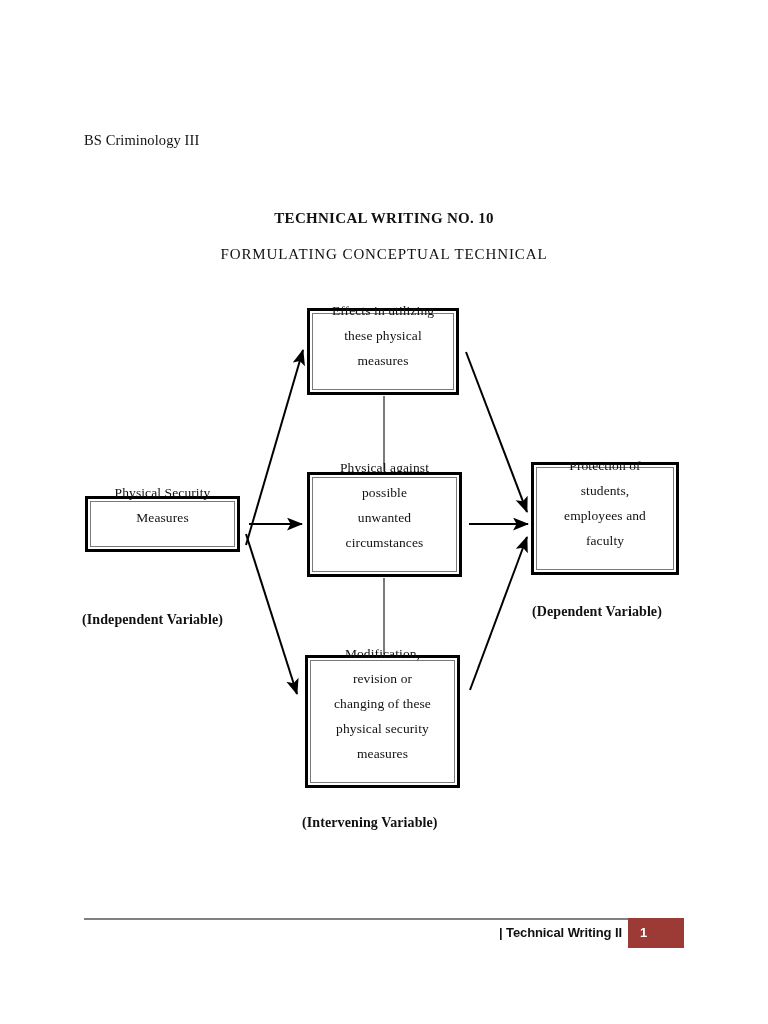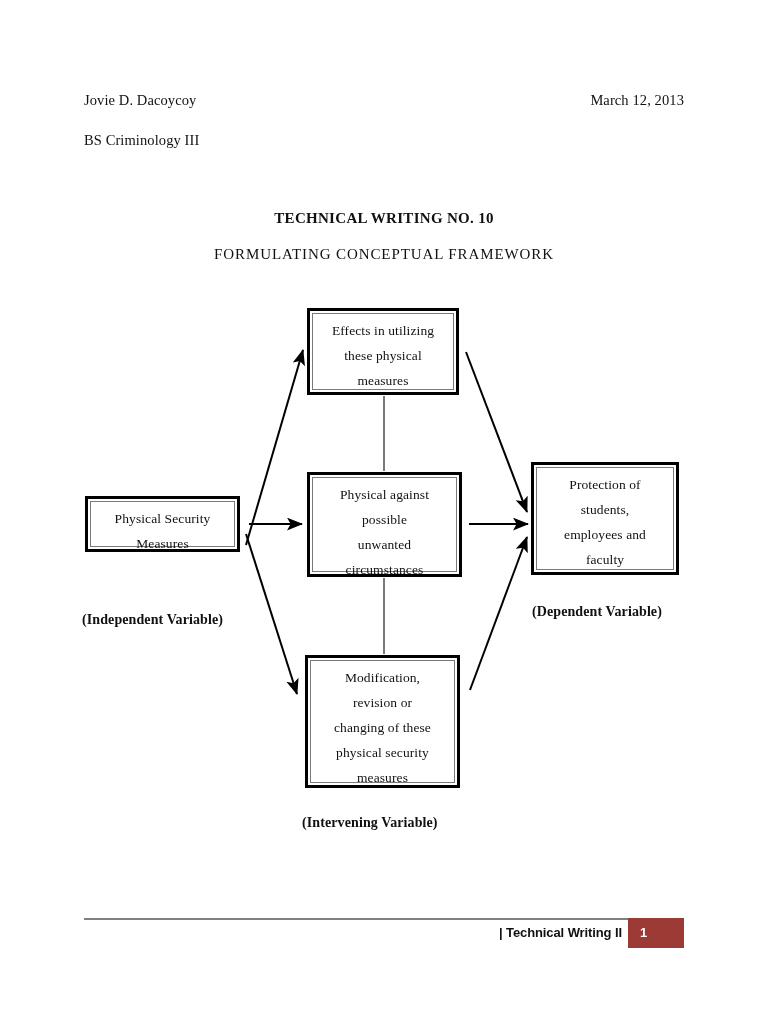--- a/index.html
+++ b/index.html
@@ -83,24 +83,24 @@
     background: #ffffff;
     border: 3px solid #000000;
     padding: 2px;
   }
   .node .inner {
     box-sizing: border-box;
     width: 100%;
     height: 100%;
     border: 1px solid #7a7a7a;
     display: flex;
-    align-items: flex-start;
+    align-items: flex-end;
     justify-content: center;
     text-align: center;
-    padding: 4px 6px;
+    padding: 16px 6px;
   }
   .node .label {
     font-size: 13.5px;
     line-height: 25px;
     letter-spacing: 0.1px;
     white-space: pre-line;
   }
 
   #node-effects   { left: 307px; top: 308px;  width: 152px; height: 87px; }
   #node-defense   { left: 307px; top: 472px;  width: 155px; height: 105px; }
@@ -155,28 +155,24 @@
     font-size: 13px;
     font-weight: bold;
     color: #ffffff;
   }
 </style>
 </head>
 <body>
 
 <div class="page">
 
-  <div class="header-row">
-    <span>Jovie D. Dacoycoy</span>
-    <span>March 12, 2013</span>
-  </div>
   <div class="header-row-2">BS Criminology III</div>
 
   <div class="doc-title">TECHNICAL WRITING NO. 10</div>
-  <div class="doc-subtitle">FORMULATING CONCEPTUAL FRAMEWORK</div>
+  <div class="doc-subtitle">FORMULATING CONCEPTUAL TECHNICAL</div>
 
   <div class="diagram">
     <svg width="768" height="1024" viewBox="0 0 768 1024" xmlns="http://www.w3.org/2000/svg">
       <defs>
         <marker id="arrowhead" markerWidth="9" markerHeight="9" refX="7.5" refY="3.2" orient="auto" markerUnits="strokeWidth">
           <path d="M0,0 L8,3.2 L0,6.4 L1.8,3.2 z" fill="#000000"></path>
         </marker>
       </defs>
 
       <line x1="384" y1="396" x2="384" y2="471" stroke="#7a7a7a" stroke-width="2"></line>

